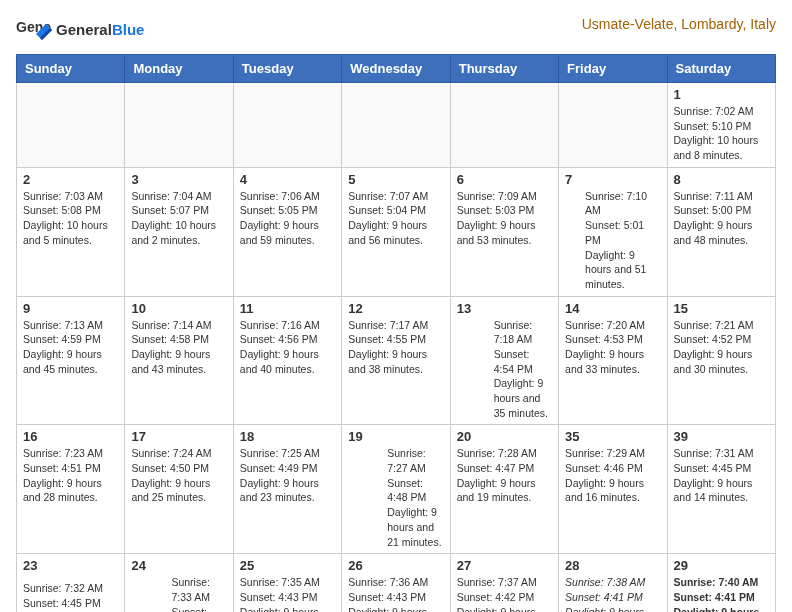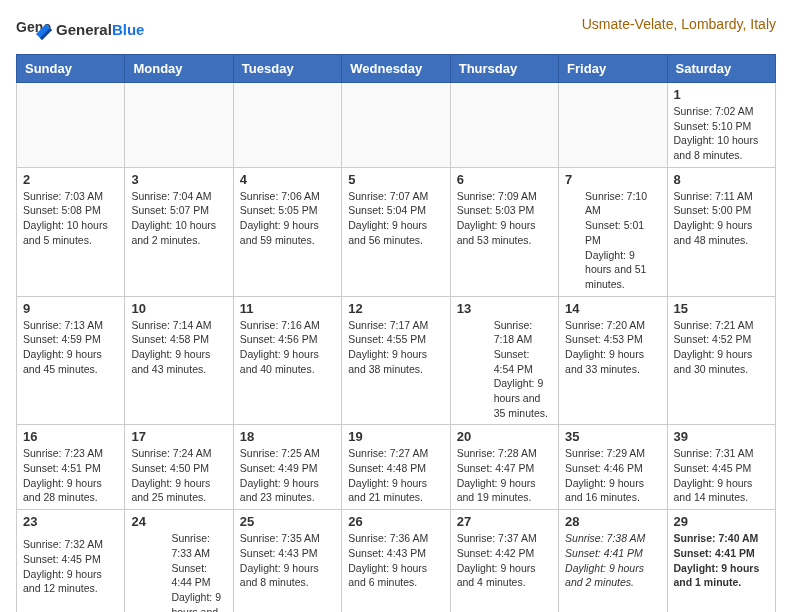--- a/index.html
+++ b/index.html
@@ -227,21 +227,21 @@
 Daylight: 9 hours and 25 minutes.</div>
         </td>
         <td>
           <span class="day-number">18</span>
           <div class="day-info" style="white-space: pre-line;">Sunrise: 7:25 AM
 Sunset: 4:49 PM
 Daylight: 9 hours and 23 minutes.</div>
         </td>
         <td>
           <span class="day-number">19</span>
-          <div class="day-info" style="white-space: pre-line;">Sunrise: 7:27 AM
+          <div class="day-info" style="white-space: pre-line; margin-left: 39px;">Sunrise: 7:27 AM
 Sunset: 4:48 PM
 Daylight: 9 hours and 21 minutes.</div>
         </td>
         <td>
           <span class="day-number">20</span>
           <div class="day-info" style="white-space: pre-line;">Sunrise: 7:28 AM
 Sunset: 4:47 PM
 Daylight: 9 hours and 19 minutes.</div>
         </td>
         <td>

